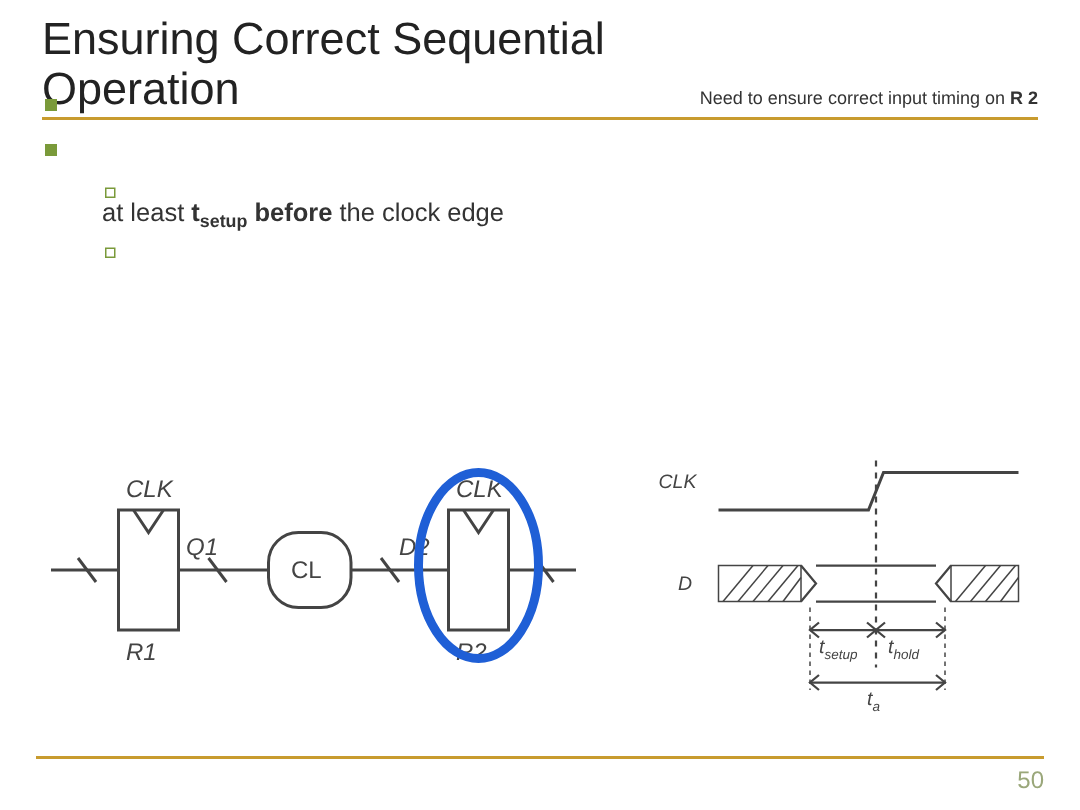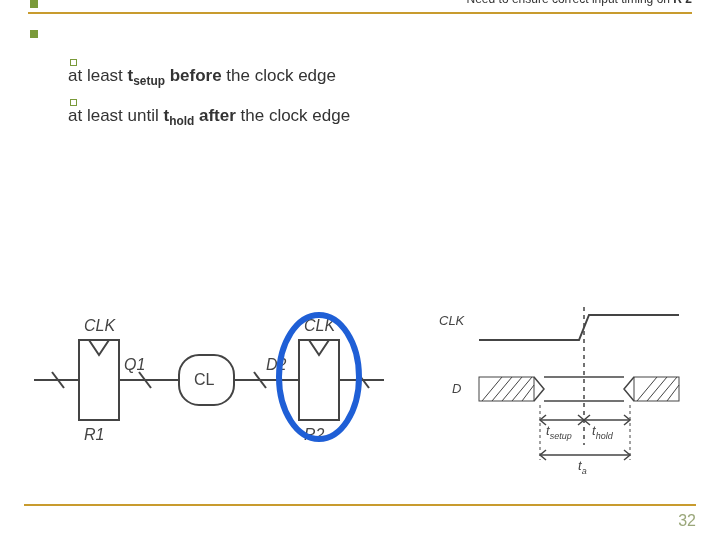--- a/index.html
+++ b/index.html
@@ -82,20 +82,24 @@
     top: 285px;
     width: 664px;
     height: 200px;
   }
 </style>
 </head>
 <body>
 
 <div class="slide">
 
+  <div class="title">
+    <span>Ensuring Correct Sequential</span><br>
+    <span>Operation</span>
+  </div>
   <div class="title-rule"></div>
 
   <div class="bullets">
 
     <div class="bullet-l1 first-bullet-overlap">
       <div class="sq"></div>
       <div>
         <span>Need to ensure correct input timing on </span><span class="bold">R 2</span>
       </div>
     </div>
@@ -106,23 +110,20 @@
 
     <div class="bullet-l2">
       <div class="sq"></div>
       <div>
         <span>at least </span><span class="bold"><span>t</span><span class="sub">setup</span><span> before</span></span><span> the clock edge</span>
       </div>
     </div>
 
     <div class="bullet-l2">
       <div class="sq"></div>
-      <div>
-        <span>at least until </span><span class="bold"><span>t</span><span class="sub">hold</span><span> after</span></span><span> the clock edge</span>
-      </div>
     </div>
 
   </div>
 
   <div class="diagram-area">
     <svg viewBox="0 0 664 200" width="664" height="200">
 
       <g font-family="Arial" font-style="italic" font-size="16" fill="#444">
 
         <line x1="10" y1="95" x2="55" y2="95" stroke="#444" stroke-width="2"></line>
@@ -201,14 +202,14 @@
         <polyline points="522,165 516,170 522,175" fill="none" stroke="#444" stroke-width="1.5"></polyline>
         <polyline points="600,165 606,170 600,175" fill="none" stroke="#444" stroke-width="1.5"></polyline>
         <line x1="516" y1="120" x2="516" y2="175" stroke="#444" stroke-width="1" stroke-dasharray="3,3"></line>
         <line x1="606" y1="120" x2="606" y2="175" stroke="#444" stroke-width="1" stroke-dasharray="3,3"></line>
         <text x="554" y="185" font-style="italic"><tspan>t</tspan><tspan dy="4" font-size="9">a</tspan></text>
       </g>
     </svg>
   </div>
 
   <div class="bottom-rule"></div>
-  <div class="page-num">32</div>
+  <div class="page-num">50</div>
 </div>
 
 </body></html>

